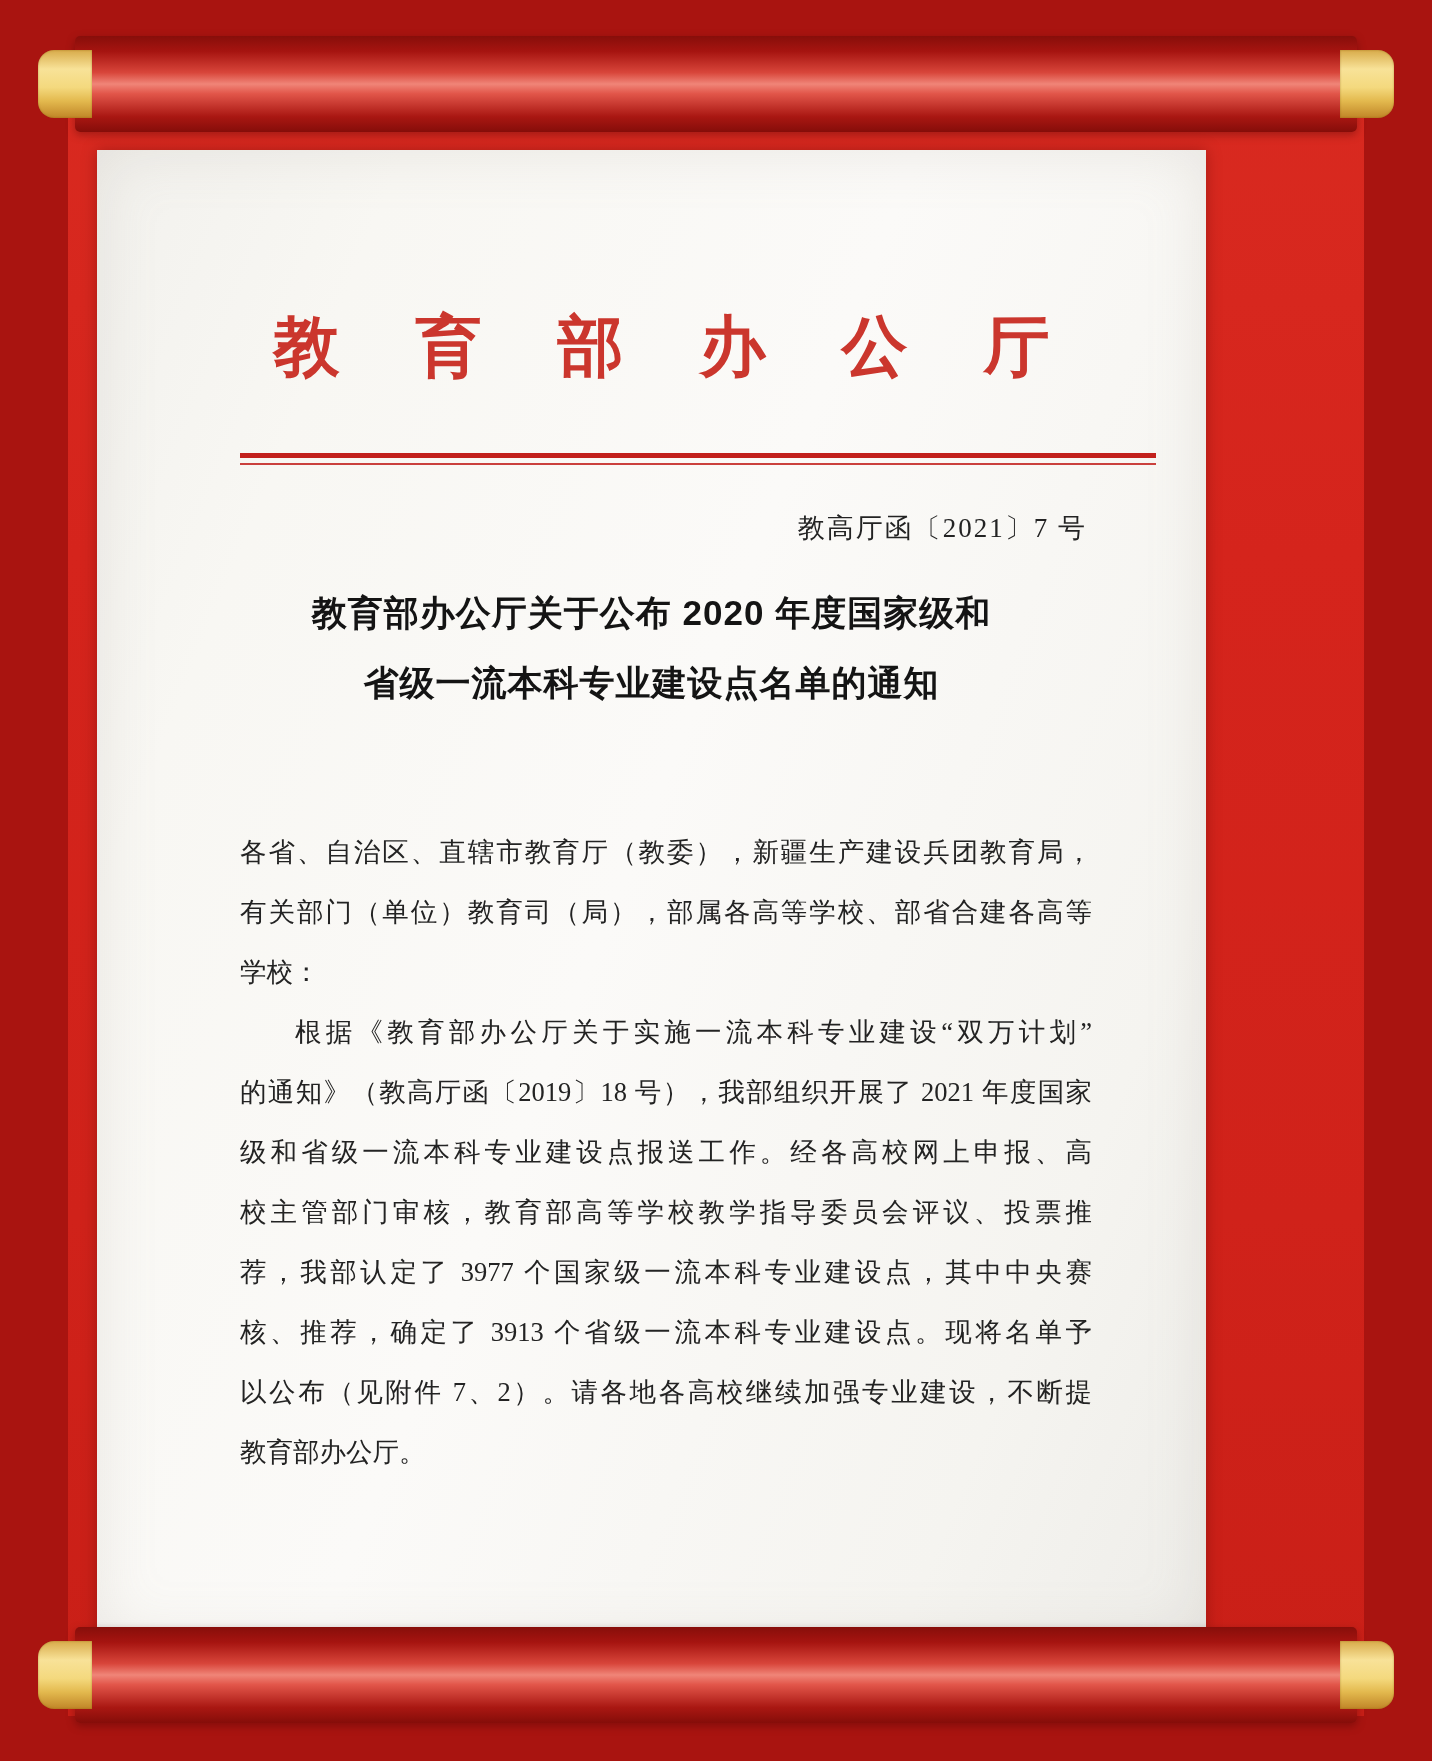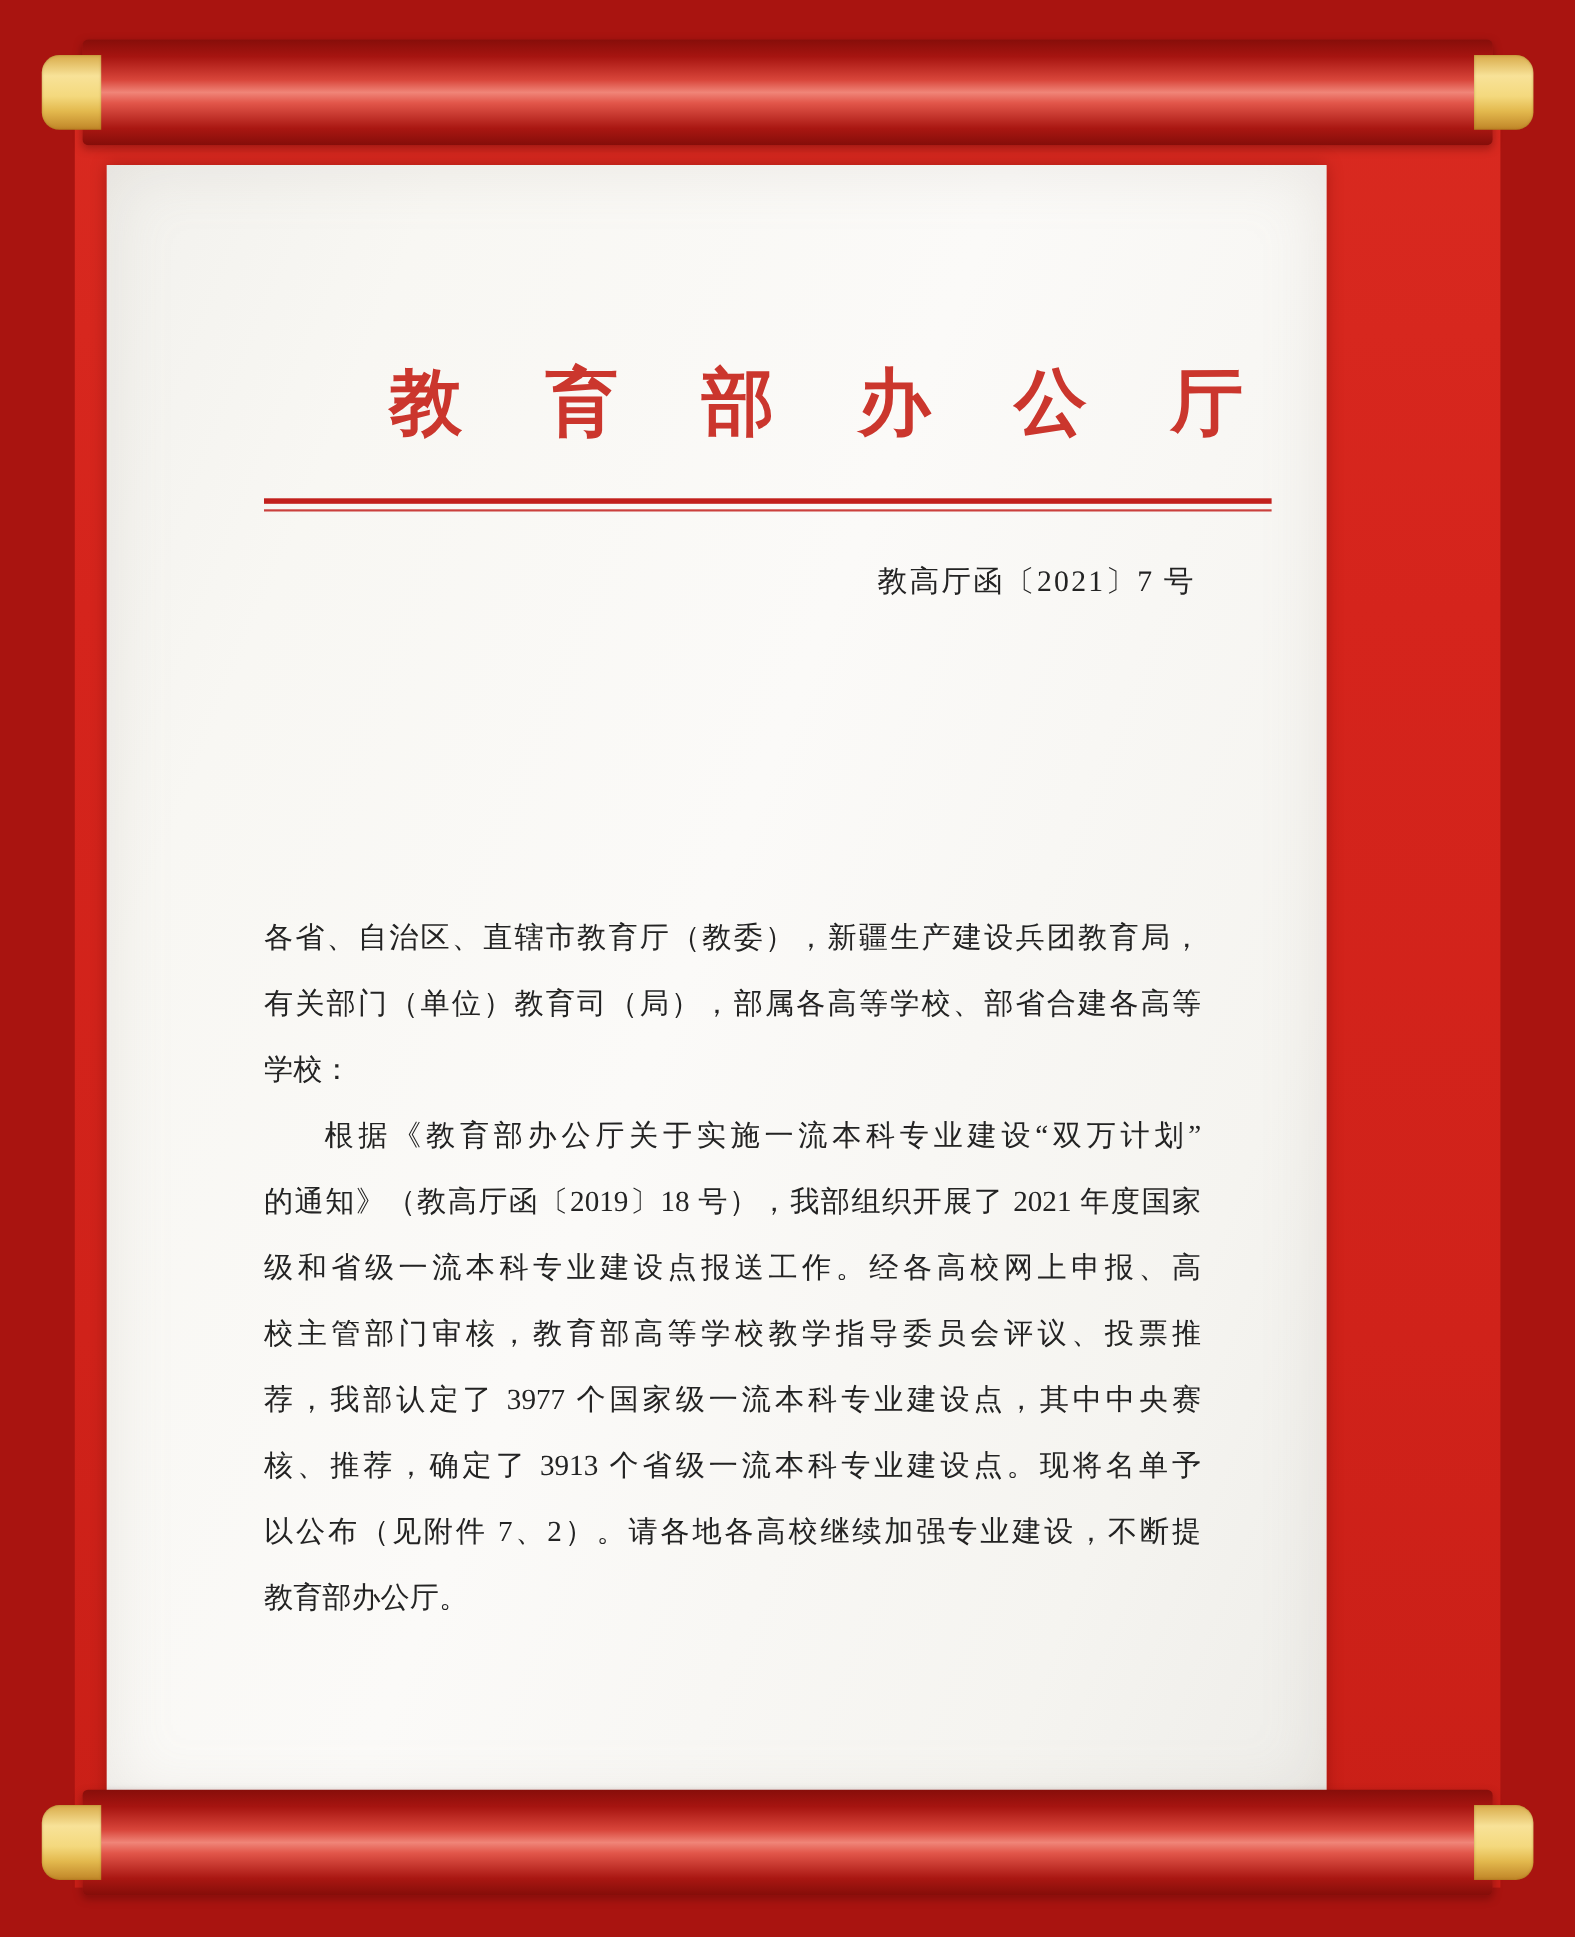--- a/index.html
+++ b/index.html
@@ -48,25 +48,24 @@
 
   
   .paper{
     position:absolute;left:97px;top:150px;width:1109px;height:1490px;
     background:linear-gradient(112deg,#f2f1ed 0%,var(--paper) 18%,#fbfaf8 48%,#f5f4f0 82%,#eeede9 100%);
     box-shadow:0 0 14px rgba(80,0,0,.35), inset 0 0 60px rgba(160,150,140,.18);
   }
 
   .letterhead{
     position:absolute;top:152px;left:0;width:100%;
-    text-align:right;
+    text-align:center;
     font-size:66px;font-weight:700;color:var(--head-red);
     letter-spacing:76px;padding-left:96px;
     white-space:nowrap;
-    margin-top:19px;
   }
 
   .rule{position:absolute;top:303px;left:143px;width:916px;}
   .rule .thick{height:5px;background:var(--rule-red);}
   .rule .thin{height:2px;background:var(--rule-red);margin-top:5px;opacity:.85;}
 
   .doc-number{
     position:absolute;top:360px;left:0;width:100%;
     padding-right:119px;text-align:right;
     font-size:27px;color:var(--ink);letter-spacing:2px;
@@ -105,20 +104,24 @@
 
     <div class="letterhead">教育部办公厅</div>
 
     <div class="rule">
       <div class="thick"></div>
       <div class="thin"></div>
     </div>
 
     <div class="doc-number">教高厅函〔2021〕7 号</div>
 
+    <div class="title">
+      <div>教育部办公厅关于公布 2020 年度国家级和</div>
+      <div>省级一流本科专业建设点名单的通知</div>
+    </div>
 
     <div class="body-text" id="body-lines">
         <div class="line justify">各省、自治区、直辖市教育厅（教委），新疆生产建设兵团教育局，</div>
         <div class="line justify">有关部门（单位）教育司（局），部属各高等学校、部省合建各高等</div>
         <div class="line">学校：</div>
         <div class="line justify indent">根据《教育部办公厅关于实施一流本科专业建设“双万计划”</div>
         <div class="line justify">的通知》（教高厅函〔2019〕18 号），我部组织开展了 2021 年度国家</div>
         <div class="line justify">级和省级一流本科专业建设点报送工作。经各高校网上申报、高</div>
         <div class="line justify">校主管部门审核，教育部高等学校教学指导委员会评议、投票推</div>
         <div class="line justify">荐，我部认定了 3977 个国家级一流本科专业建设点，其中中央赛</div>

